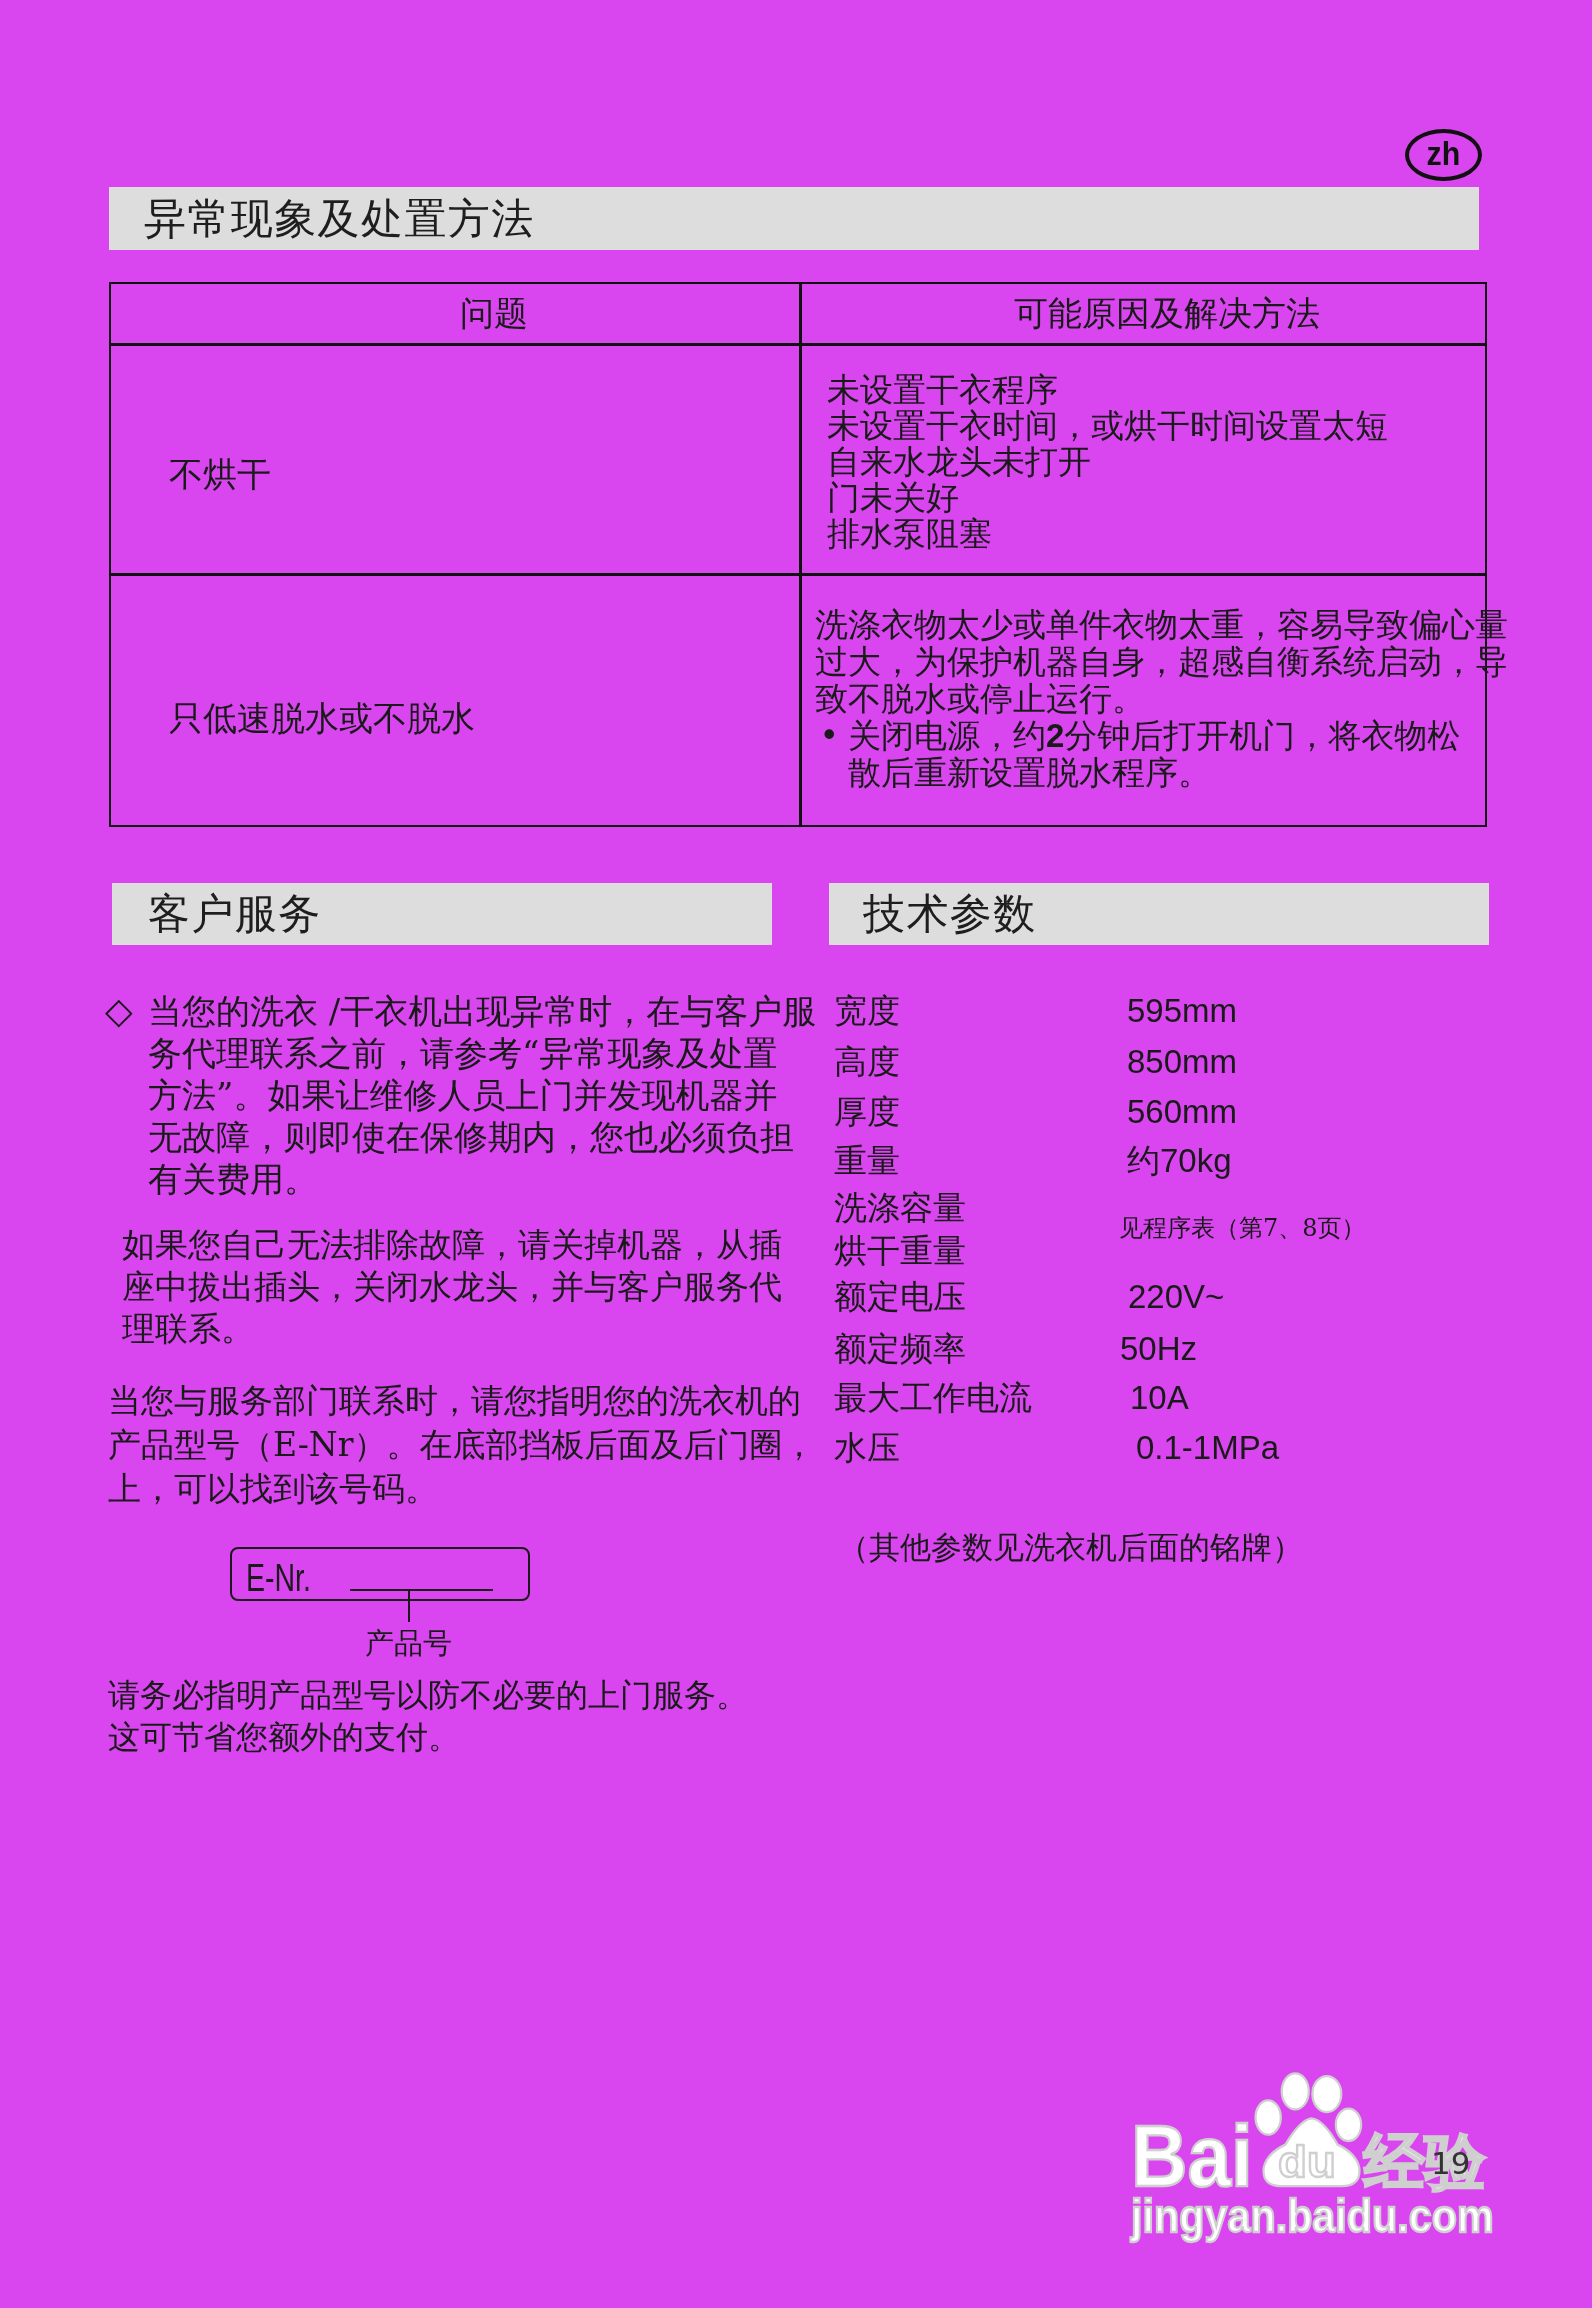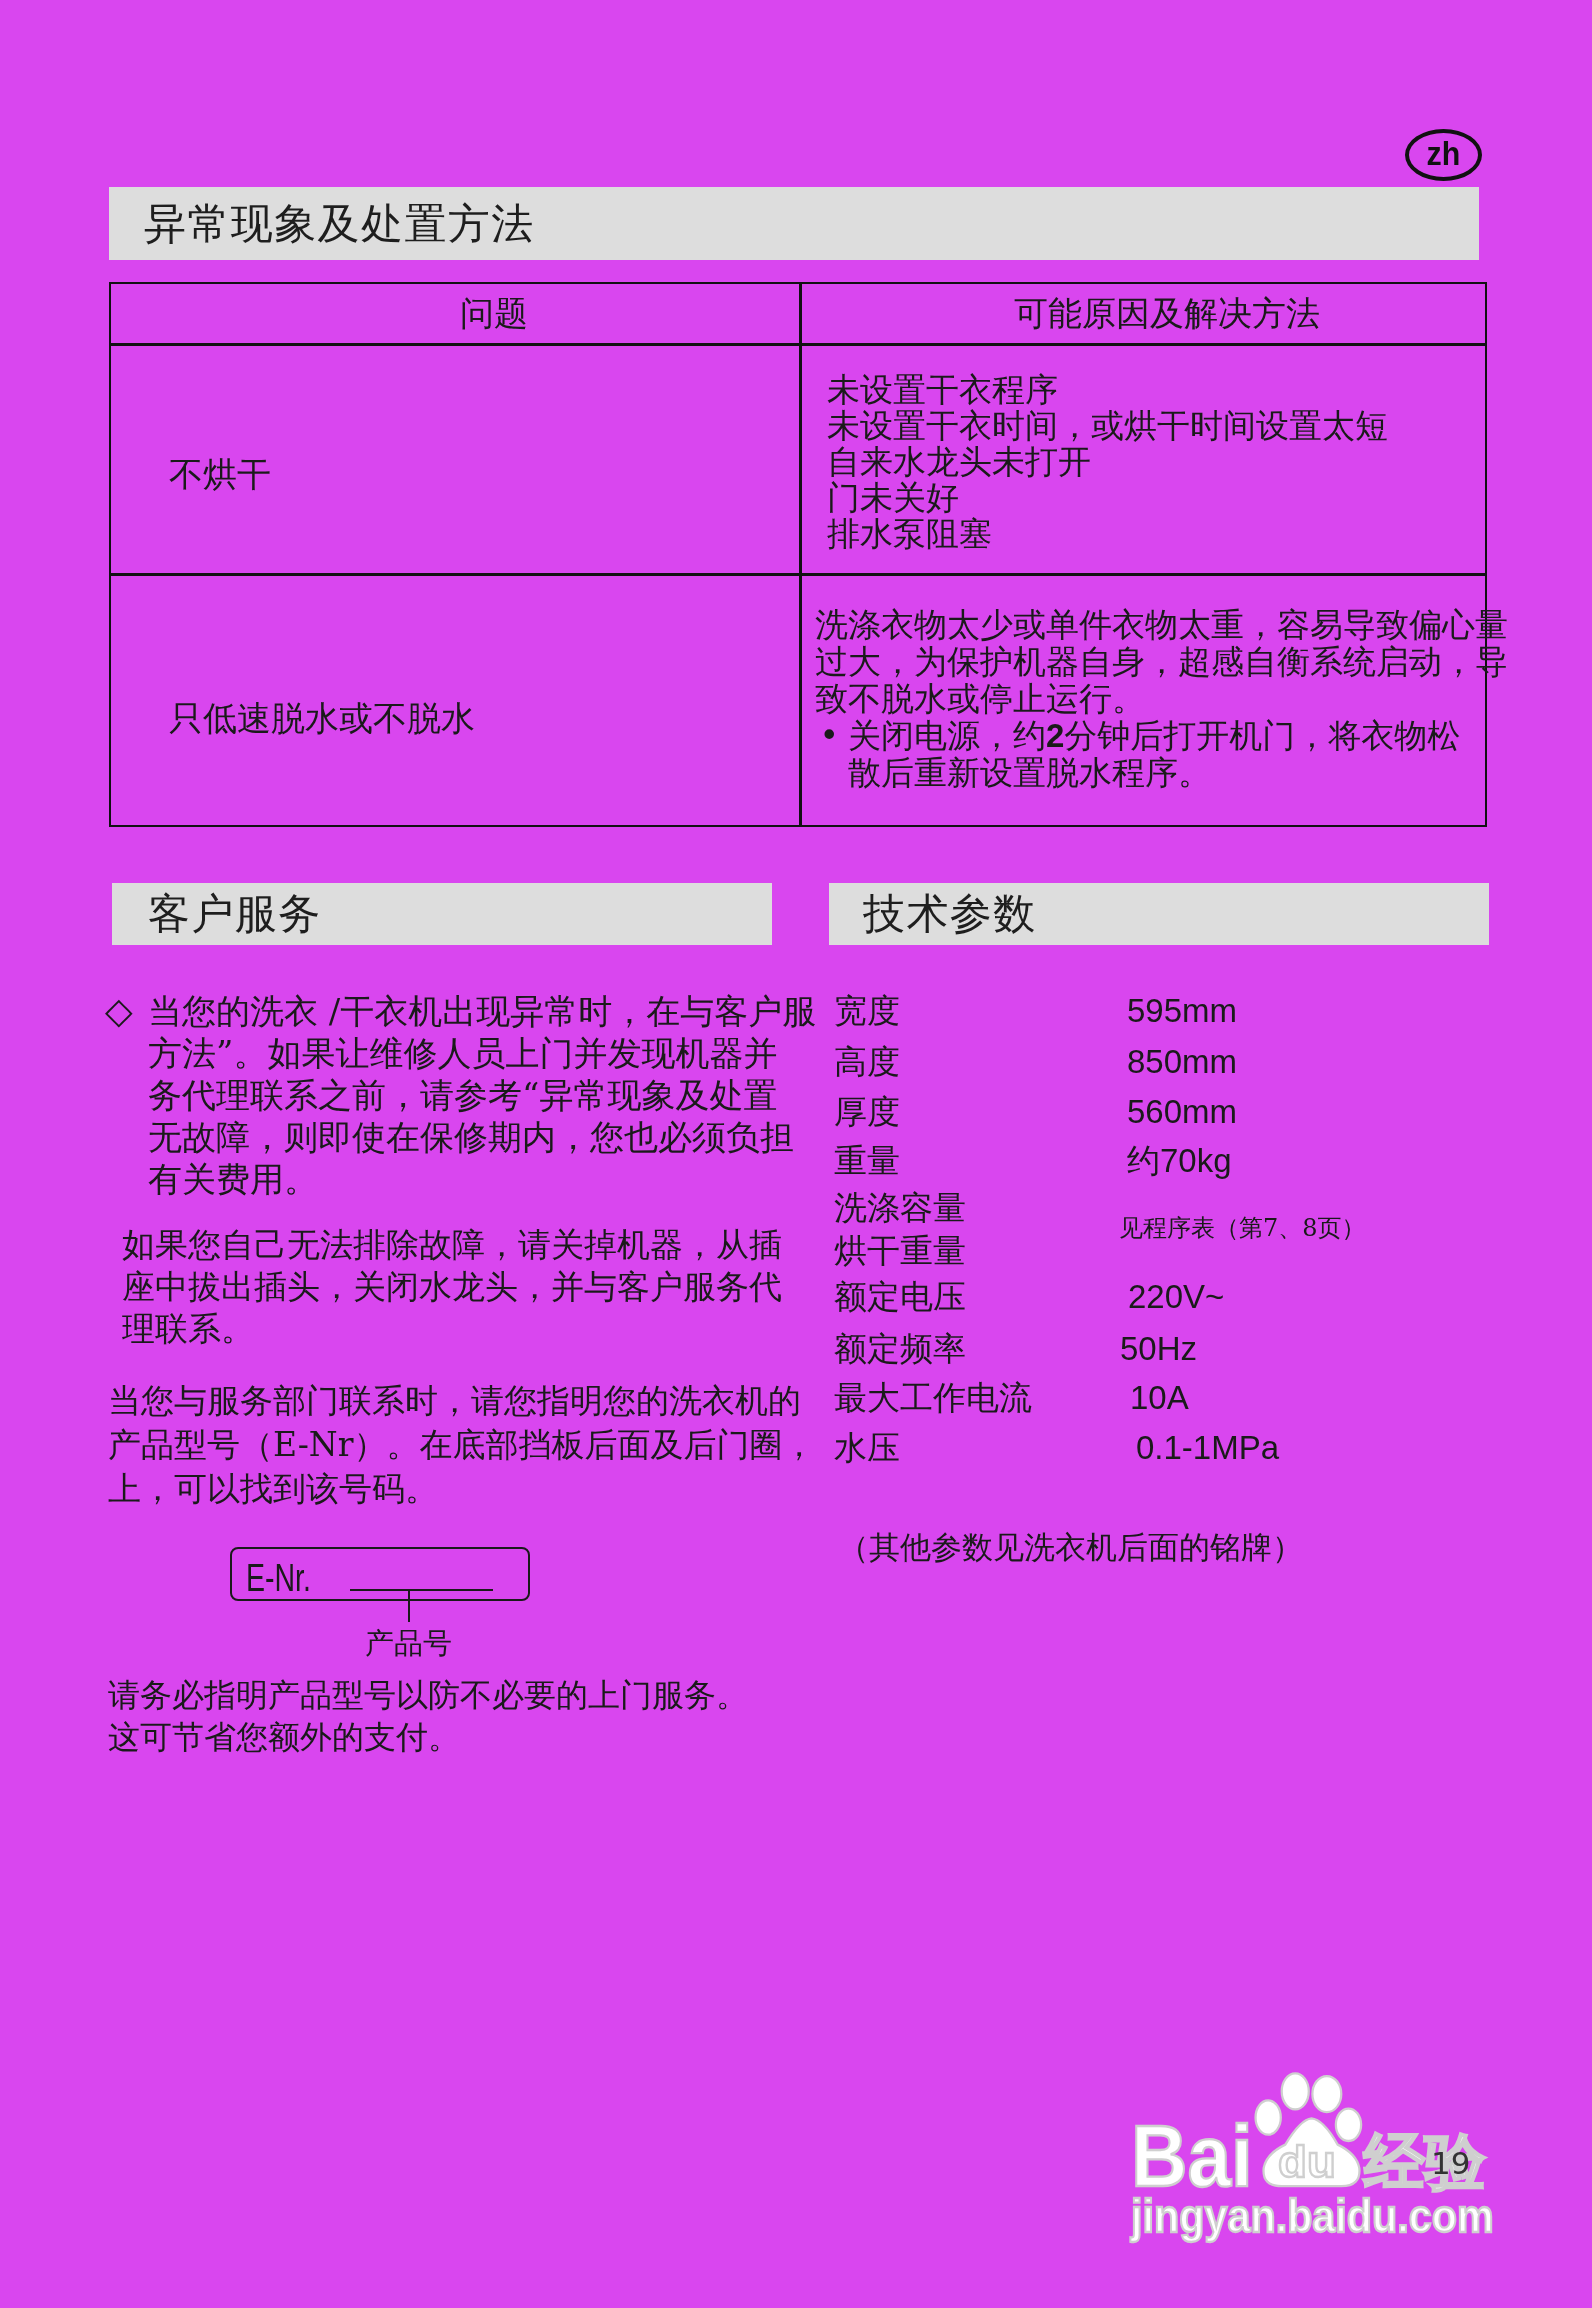--- a/index.html
+++ b/index.html
@@ -74,21 +74,21 @@
 </style>
 </head>
 <body>
 
 <div id="page">
 
   <div class="abs badge">
     <span>zh</span>
   </div>
 
-  <div class="bar" style="left:109px;top:187px;width:1370px;height:73px;">
+  <div class="bar" style="left:109px;top:187px;width:1370px;height:63px;">
     <div class="bar-title" style="left:35px;">异常现象及处置方法</div>
   </div>
 
   <div class="abs tbl">
     <div class="vline"></div>
     <div class="hline" style="top:59px;"></div>
     <div class="hline" style="top:289px;"></div>
 
     <div class="th" style="left:0;width:688px;padding-right:18px;box-sizing:border-box;">问题</div>
     <div class="th" style="left:690px;right:0;">可能原因及解决方法</div>
@@ -115,22 +115,22 @@
     </div>
   </div>
 
   <div class="bar" style="left:112px;top:883px;width:660px;height:62px;">
     <div class="bar-title" style="left:36px;">客户服务</div>
   </div>
 
   <div class="abs diamond" style="left:105px;top:990px;">◇</div>
   <div class="para" style="left:148px;top:990px;font-size:34px;line-height:42px;">
     <div>当您的洗衣 /干衣机出现异常时，在与客户服</div>
+    <div>务代理联系之前，请参考“异常现象及处置</div>
     <div>方法”。如果让维修人员上门并发现机器并</div>
-    <div>务代理联系之前，请参考“异常现象及处置</div>
     <div>无故障，则即使在保修期内，您也必须负担</div>
     <div>有关费用。</div>
   </div>
 
   <div class="para" style="left:92px;top:1224px;font-size:33px;line-height:42px;margin-left:30px;">
     <div>如果您自己无法排除故障，请关掉机器，从插</div>
     <div>座中拔出插头，关闭水龙头，并与客户服务代</div>
     <div>理联系。</div>
   </div>
 

